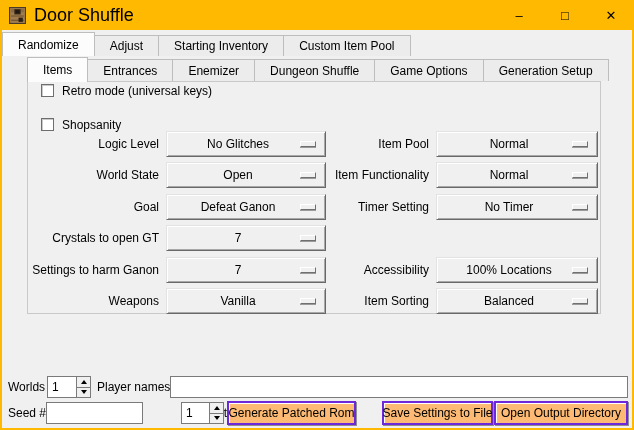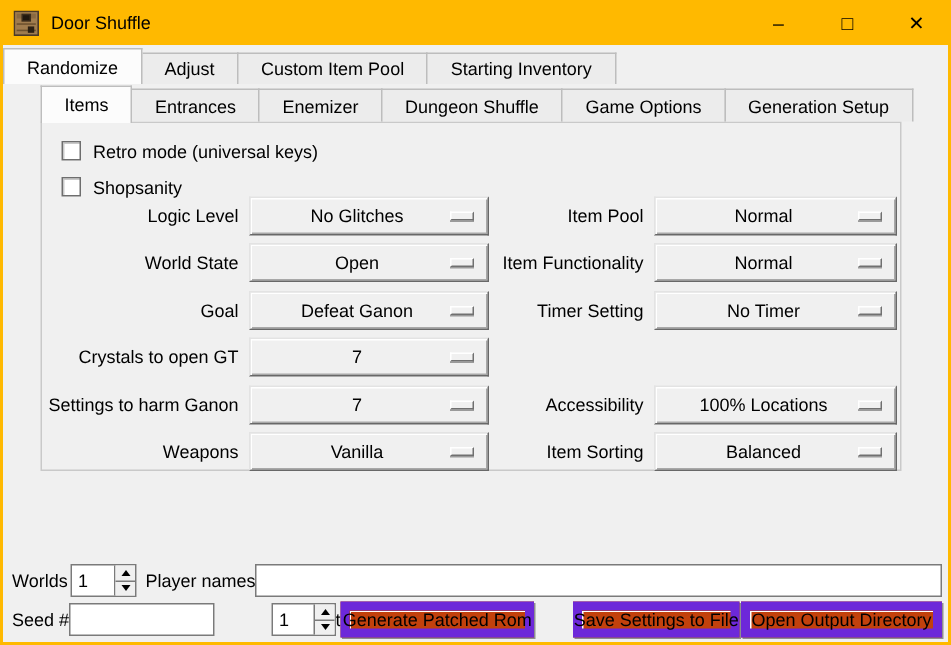--- a/index.html
+++ b/index.html
@@ -19,21 +19,21 @@
     border:2px solid #FFB900;
     pointer-events:none; z-index:50;
   }
   .titlebar {
     position:absolute; left:0; top:0; right:0; height:30px;
     background:#FFB900;
     display:flex; align-items:center;
     z-index:10;
   }
   .app-icon { width:17px; height:17px; margin-left:9px; image-rendering:pixelated; }
-  .title-text { margin-left:8px; font-size:12px; }
+  .title-text { margin-left:8px; font-size:18px; }
   .win-controls { margin-left:auto; display:flex; height:100%; }
   .win-btn {
     width:46px; height:100%;
     display:flex; align-items:center; justify-content:center;
     font-size:13px; cursor:default;
   }
 
   
   .tabrow { position:absolute; display:flex; align-items:flex-end; z-index:5; }
   .tabrow1 { left:2px; top:32px; height:24px; }
@@ -58,21 +58,21 @@
 
   
   .panel {
     position:absolute; left:27px; top:81px;
     width:574px; height:233px;
     background:#F0F0F0;
     border:1px solid #C9C9C9;
     z-index:4;
   }
   .cb-row { position:absolute; left:13px; display:flex; align-items:center; height:15px; }
-  .cb-row1 { top:11px; }
+  .cb-row1 { top:1px; }
   .cb-row2 { top:35px;justify-content:center; }
   .checkbox {
     width:13px; height:13px;
     background:#FFF;
     border:1px solid #6E6E6E;
     box-shadow:inset 1px 1px 0 #C9C9C9;
     margin-right:8px;
   }
   .col { position:absolute; top:46px; }
   .col-left  { left:0;     width:298px; }
@@ -137,22 +137,22 @@
     border-left:3px solid transparent; border-right:3px solid transparent;
     border-bottom:4px solid #000;
   }
   .tri-down {
     width:0; height:0;
     border-left:3px solid transparent; border-right:3px solid transparent;
     border-top:4px solid #000;
   }
   .pushbtn {
     position:absolute;
-    background:#c2410c;
-    border:6px solid #6d28d9;
+    background:#fdba74;
+    border:2px solid #6d28d9;
     box-shadow:1px 1px 0 #8E8E8E, inset 1px 1px 0 #FFFFFF;
     display:flex; align-items:center; justify-content:center;
     font:12px "Liberation Sans", sans-serif;
     white-space:nowrap;
     cursor:default;
   }
 </style>
 </head>
 <body>
 
@@ -171,22 +171,22 @@
   <div class="win-controls">
     <div class="win-btn">–</div>
     <div class="win-btn">□</div>
     <div class="win-btn">✕</div>
   </div>
 </div>
 
 <div class="tabrow tabrow1">
   <div class="tab active">Randomize</div>
   <div class="tab">Adjust</div>
+  <div class="tab">Starting Inventory</div>
   <div class="tab">Custom Item Pool</div>
-  <div class="tab">Starting Inventory</div>
 </div>
 
 <div class="tabrow tabrow2">
   <div class="tab active">Items</div>
   <div class="tab">Entrances</div>
   <div class="tab">Enemizer</div>
   <div class="tab">Dungeon Shuffle</div>
   <div class="tab">Game Options</div>
   <div class="tab">Generation Setup</div>
 </div>

